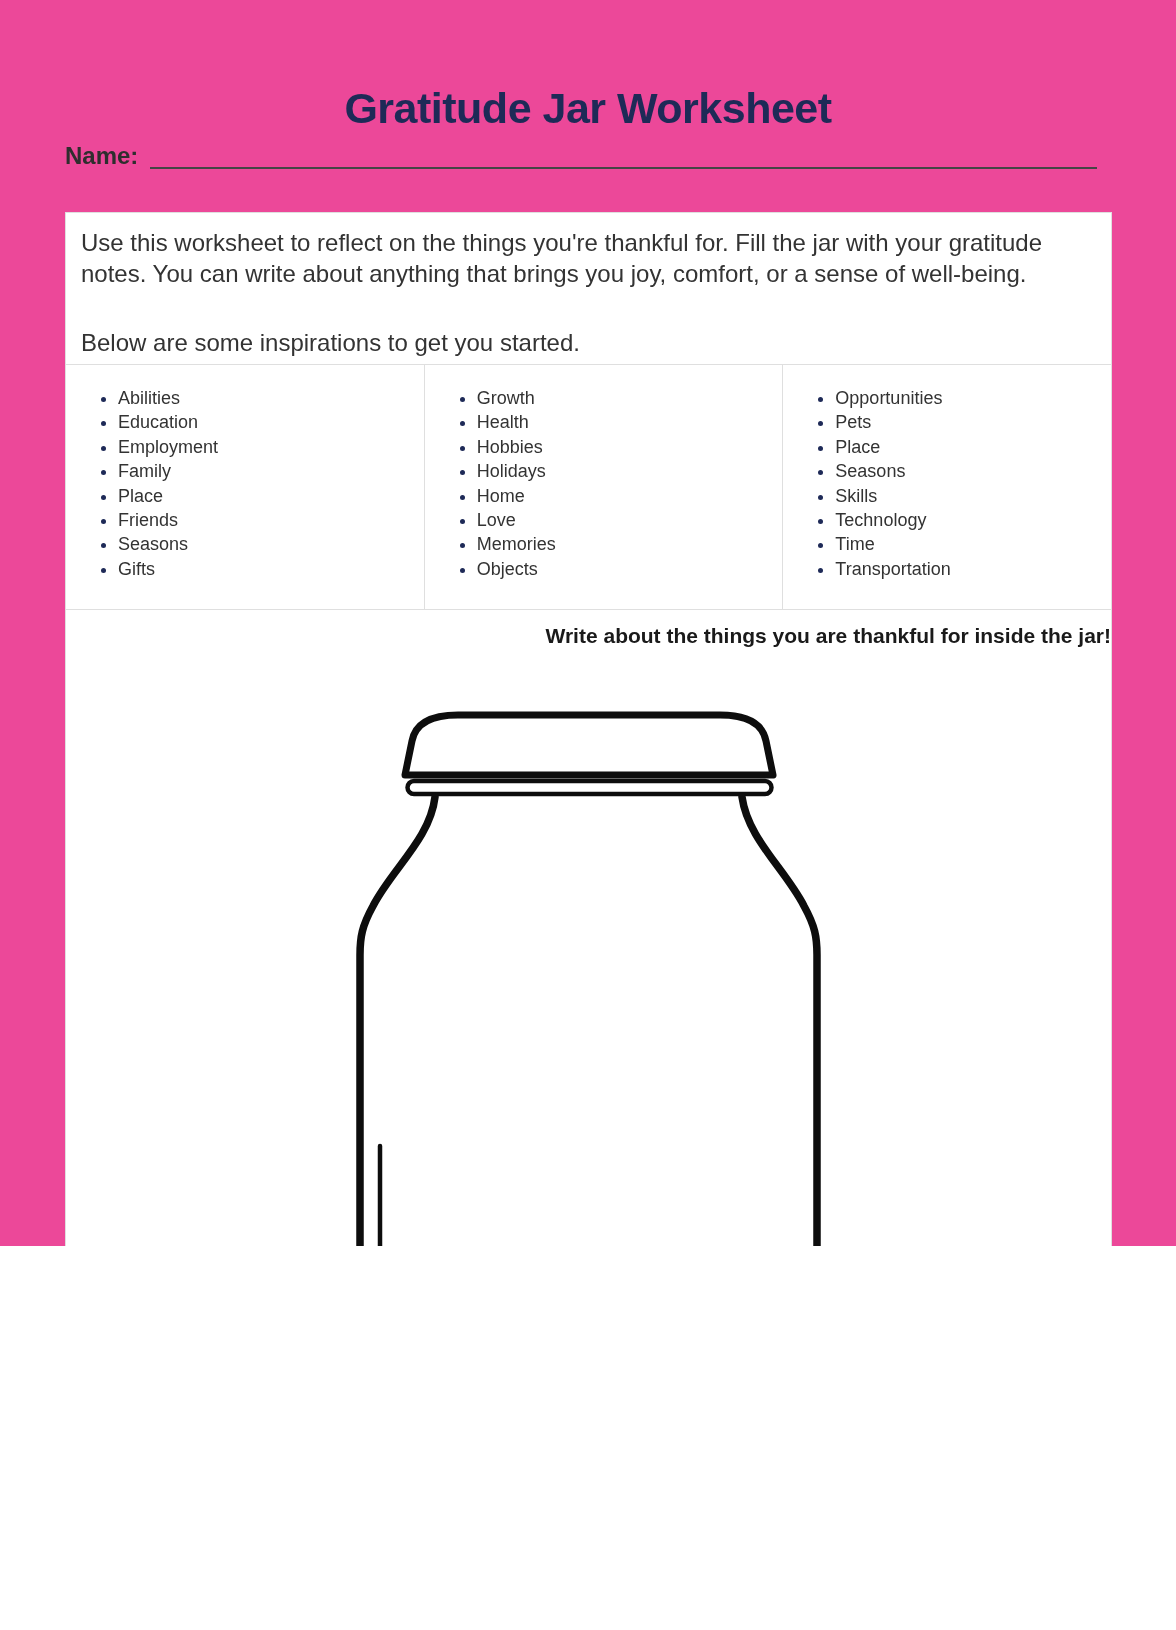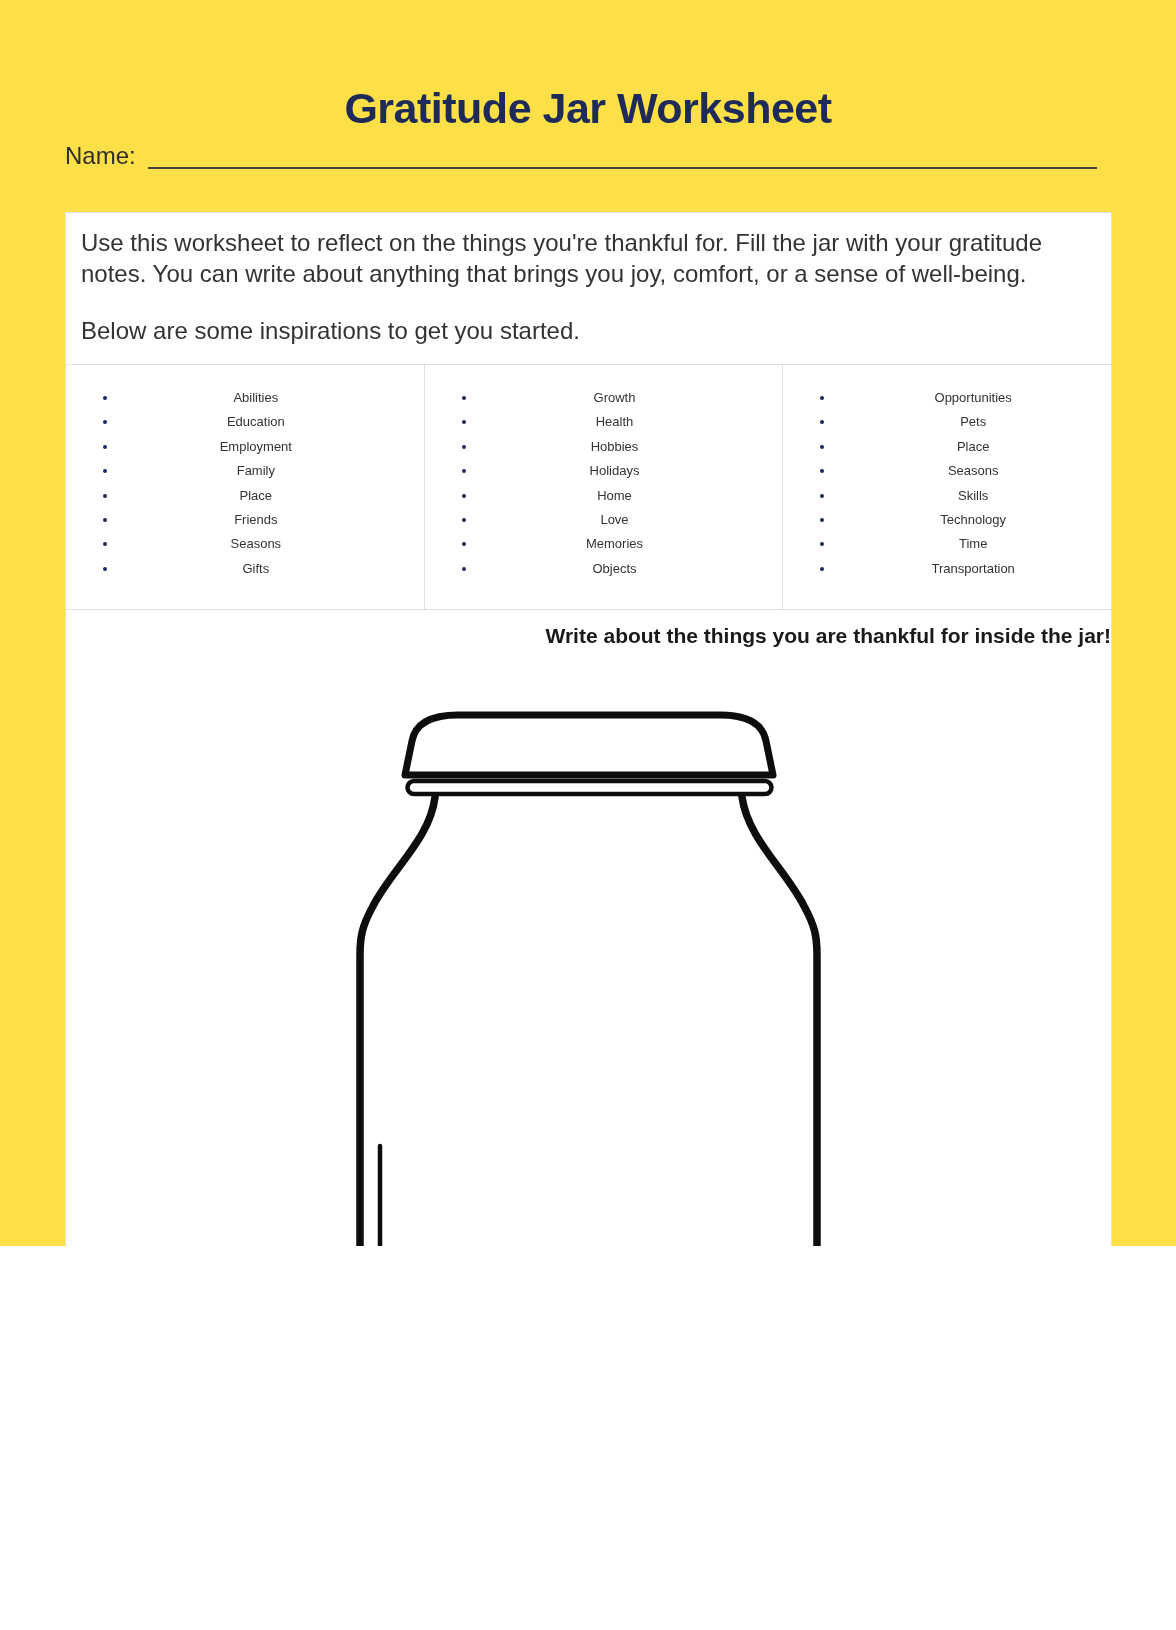--- a/index.html
+++ b/index.html
@@ -6,68 +6,67 @@
     --title-navy:#1e2a57;
     --body-text:#333333;
     --box-border:#dfdfdf;
     --jar-outline:#0d0d0d;
   }
   *{box-sizing:border-box;}
   html,body{margin:0;padding:0;background:#ffffff;}
   .page{
     position:relative;
     width:1176px;height:1246px;
-    background:#fde047;
+    background:#ec4899;
     font-family:"Liberation Sans",sans-serif;
     color:var(--body-text,#333);
     overflow:hidden;
   }
   .doc-title{
     position:absolute;top:56px;left:0;width:100%;
     text-align:center;
     font-size:43px;font-weight:bold;
     color:var(--title-navy,#1e2a57);
     letter-spacing:-0.5px;
     line-height:1.1;
   }
   .name-row{
     position:absolute;left:65px;top:133px;width:1032px;height:36px;
     display:flex;align-items:flex-end;
   }
   .name-label{
-    font-size:24px;font-weight:normal;color:#2e2e2e;line-height:1.1;
+    font-size:24px;font-weight:bold;color:#2e2e2e;line-height:1.1;
   }
   .name-line{
     flex:1;height:30px;margin-left:12px;
     border-bottom:2px solid #454545;
   }
   .sheet{
     position:absolute;left:65px;top:212px;width:1047px;
     border:1px solid var(--box-border,#dfdfdf);
     background:#ffffff;
   }
   .intro{
     height:151px;
     padding:14px 16px 0 15px;
     font-size:24px;line-height:31px;color:var(--body-text,#333);
   }
   .intro p{margin:0;}
-  .intro .prompt{margin-top:26px;}
+  .intro .prompt{margin-top:38px;}
   .columns{
     display:flex;height:245px;
     border-top:1px solid var(--box-border,#dfdfdf);
   }
   .col{flex:1;overflow:hidden;}
   .col + .col{border-left:1px solid var(--box-border,#dfdfdf);margin-left:30px;}
   .col ul{
     margin:21px 0 0 0;
     padding-left:52px;
-    font-size:13px;line-height:24.4px;
+    font-size:18px;line-height:24.4px;
     color:var(--body-text,#333);
-    text-align:center;
   }
   .col li{margin:0;}
   .col li::marker{color:var(--title-navy,#1e2a57);}
   .jar-area{
     height:961px;
     border-top:1px solid var(--box-border,#dfdfdf);
     position:relative;
   }
   .jar-heading{
     padding-top:13px;

